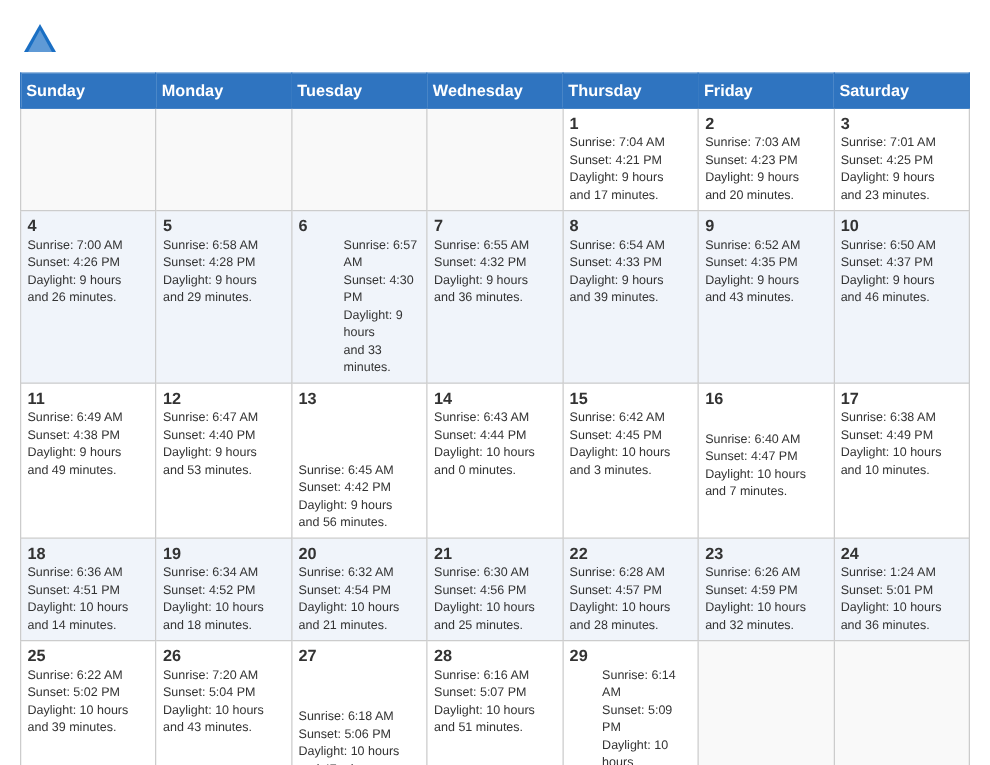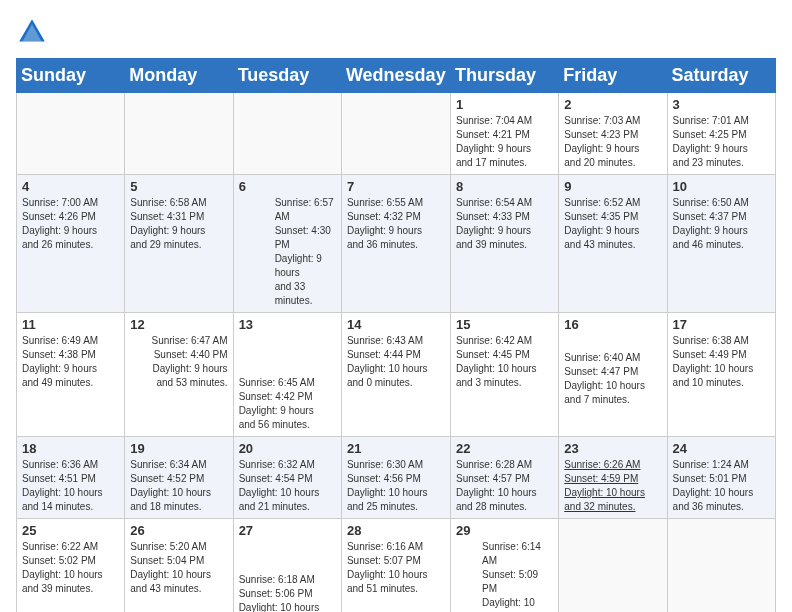--- a/index.html
+++ b/index.html
@@ -46,21 +46,21 @@
       font-size: 15px;
       color: #555;
     }
     .calendar {
       width: 100%;
       border-collapse: collapse;
     }
     .calendar th {
       background: #2f74c0;
       color: #fff;
-      font-size: 18px;
+      font-size: 13px;
       font-weight: bold;
       padding: 6px 4px;
       text-align: left;
       border: 1px solid #2f74c0;
     }
     .calendar td {
       vertical-align: top;
       border: 1px solid #ccc;
       padding: 4px 5px;
       width: 108px;
@@ -151,21 +151,21 @@
         <td>
           <div class="day-number">4</div>
           <div class="day-info" style="white-space: pre-line;">Sunrise: 7:00 AM
 Sunset: 4:26 PM
 Daylight: 9 hours
 and 26 minutes.</div>
         </td>
         <td>
           <div class="day-number">5</div>
           <div class="day-info" style="white-space: pre-line;">Sunrise: 6:58 AM
-Sunset: 4:31 PM
+Sunset: 4:28 PM
 Daylight: 9 hours
 and 29 minutes.</div>
         </td>
         <td>
           <div class="day-number">6</div>
           <div class="day-info" style="white-space: pre-line; margin-left: 36px;">Sunrise: 6:57 AM
 Sunset: 4:30 PM
 Daylight: 9 hours
 and 33 minutes.</div>
         </td>
@@ -201,21 +201,21 @@
       <tr>
         <td>
           <div class="day-number">11</div>
           <div class="day-info" style="white-space: pre-line;">Sunrise: 6:49 AM
 Sunset: 4:38 PM
 Daylight: 9 hours
 and 49 minutes.</div>
         </td>
         <td>
           <div class="day-number">12</div>
-          <div class="day-info" style="white-space: pre-line; text-align: right;">Sunrise: 6:47 AM
+          <div class="day-info" style="white-space: pre-line;">Sunrise: 6:47 AM
 Sunset: 4:40 PM
 Daylight: 9 hours
 and 53 minutes.</div>
         </td>
         <td>
           <div class="day-number">13</div>
           <div class="day-info" style="white-space: pre-line; margin-top: 44px;">Sunrise: 6:45 AM
 Sunset: 4:42 PM
 Daylight: 9 hours
 and 56 minutes.</div>
@@ -280,21 +280,21 @@
         </td>
         <td>
           <div class="day-number">22</div>
           <div class="day-info" style="white-space: pre-line;">Sunrise: 6:28 AM
 Sunset: 4:57 PM
 Daylight: 10 hours
 and 28 minutes.</div>
         </td>
         <td>
           <div class="day-number">23</div>
-          <div class="day-info" style="white-space: pre-line; text-decoration: underline;">Sunrise: 6:26 AM
+          <div class="day-info" style="white-space: pre-line;">Sunrise: 6:26 AM
 Sunset: 4:59 PM
 Daylight: 10 hours
 and 32 minutes.</div>
         </td>
         <td>
           <div class="day-number">24</div>
           <div class="day-info" style="white-space: pre-line;">Sunrise: 1:24 AM
 Sunset: 5:01 PM
 Daylight: 10 hours
 and 36 minutes.</div>
@@ -303,21 +303,21 @@
       <tr>
         <td>
           <div class="day-number">25</div>
           <div class="day-info" style="white-space: pre-line;">Sunrise: 6:22 AM
 Sunset: 5:02 PM
 Daylight: 10 hours
 and 39 minutes.</div>
         </td>
         <td>
           <div class="day-number">26</div>
-          <div class="day-info" style="white-space: pre-line;">Sunrise: 5:20 AM
+          <div class="day-info" style="white-space: pre-line;">Sunrise: 7:20 AM
 Sunset: 5:04 PM
 Daylight: 10 hours
 and 43 minutes.</div>
         </td>
         <td>
           <div class="day-number">27</div>
           <div class="day-info" style="white-space: pre-line; margin-top: 35px;">Sunrise: 6:18 AM
 Sunset: 5:06 PM
 Daylight: 10 hours
 and 47 minutes.</div>

